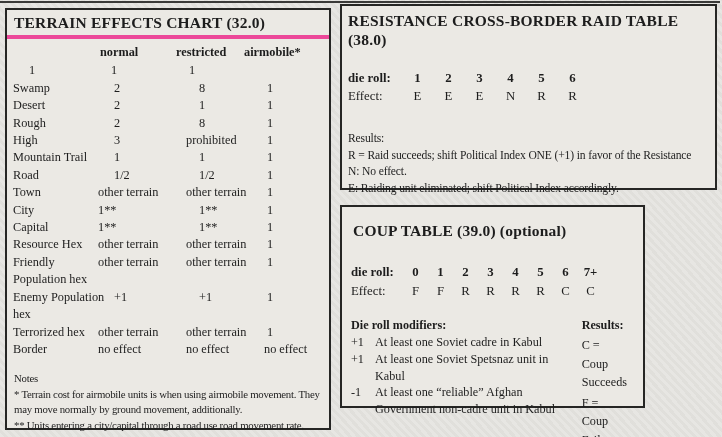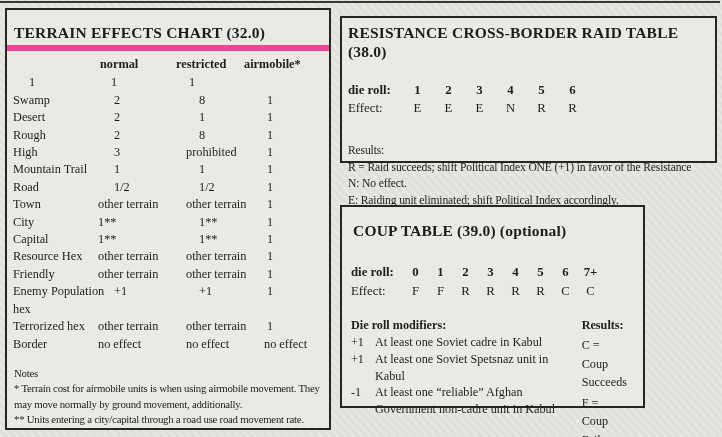--- a/index.html
+++ b/index.html
@@ -13,27 +13,27 @@
   }
   .page { position:absolute; inset:0;
     background:
       repeating-linear-gradient(47deg, rgba(255,255,255,.05) 0 3px, rgba(120,118,112,.05) 3px 6px),
       #e6e5e1;
   }
   .top-rule { position:absolute; top:1px; left:0; width:720px; height:2px; background:#3a3a38; }
 
   .panel { position:absolute; border:2px solid #262624; background:#ebe9e4; }
   .panel-terrain { left:5px;  top:8px;   width:326px; height:422px; }
-  .panel-raid    { left:340px; top:16px;  width:377px; height:147px; }
+  .panel-raid    { left:340px; top:4px;  width:377px; height:186px; }
   .panel-coup    { left:340px; top:205px; width:305px; height:203px; }
 
   .panel-title {
     font-weight:bold; font-size:15.5px; line-height:19px; letter-spacing:.2px;
   }
-  .terrain-title { padding:13px 6px 3px 7px; border-bottom:6px solid #ec4899; }
+  .terrain-title { padding:3px 6px 3px 7px; border-bottom:4px solid #ec4899; }
   .raid-title { padding:5px 28px 2px 6px; }
   .coup-title { padding:14px 10px 2px 11px; }
 
   
   .tgrid { padding:0 4px 0 6px; font-size:12.3px; }
   .trow, .thead {
     display:grid;
     grid-template-columns:85px 88px 78px 1fr;
     line-height:17.4px;
     align-items:start;
@@ -189,20 +189,21 @@
               <span class="l1">Resource Hex</span>
             </div>
           <div class="cell c2">other terrain</div>
           <div class="cell c3">other terrain</div>
           <div class="cell c4 num">1</div>
         </div>
 
         <div class="trow">
           <div class="cell c1">
               <span class="l1">Friendly</span>
+              <span class="l2">Population hex</span>
             </div>
           <div class="cell c2">other terrain</div>
           <div class="cell c3">other terrain</div>
           <div class="cell c4 num">1</div>
         </div>
 
         <div class="trow">
           <div class="cell c1">
               <span class="l1">Enemy Population</span>
               <span class="l2">hex</span>

